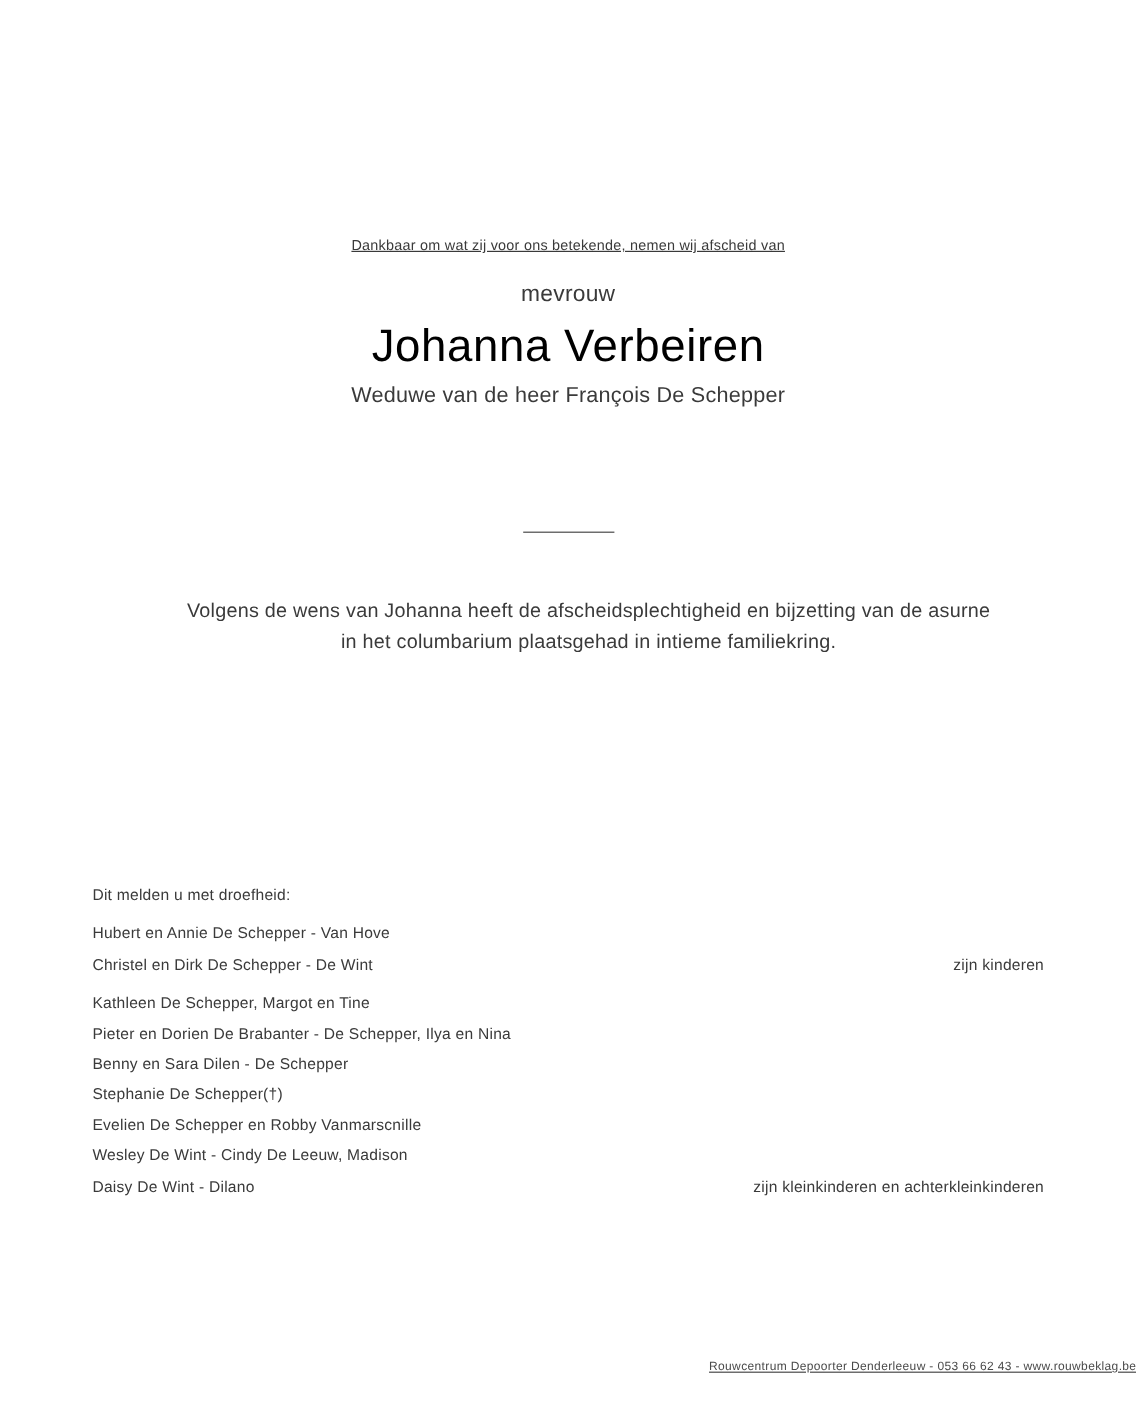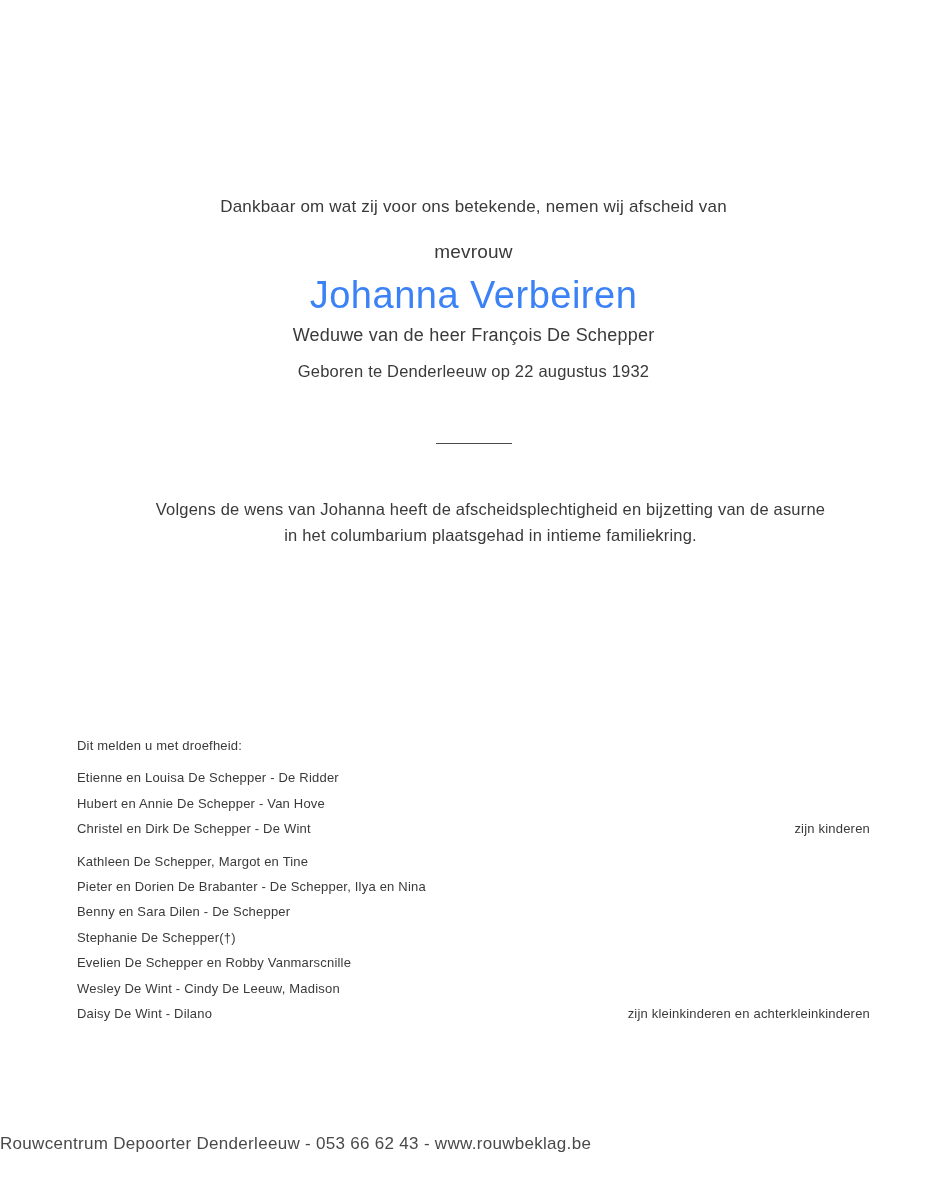--- a/index.html
+++ b/index.html
@@ -14,28 +14,28 @@
     color: #3a3a3a;
     overflow: hidden;
   }
   .header {
     position: absolute;
     top: 197px;
     left: 0;
     right: 0;
     text-align: center;
   }
-  .intro-line { font-size: 17px; letter-spacing: 0.2px; }
+  .intro-line { font-size: 12px; letter-spacing: 0.2px; text-decoration: underline; }
   .salutation { margin-top: 24px; font-size: 19px; letter-spacing: 0.2px; }
   .deceased-name {
     margin-top: 10px;
     font-size: 38px;
     font-weight: normal;
     letter-spacing: 0.5px;
-    color: #3b82f6;
+    color: #000000;
     line-height: 44px;
   }
   .widow-line { margin-top: 8px; font-size: 18px; letter-spacing: 0.2px; }
   .birth-line { margin-top: 16px; font-size: 16.5px; letter-spacing: 0.2px; }
   .death-line { margin-top: 8px; font-size: 16.5px; letter-spacing: 0.2px; }
   .divider {
     position: absolute;
     top: 443px;
     left: 50%;
     transform: translateX(-50%);
@@ -64,51 +64,50 @@
     line-height: 25.4px;
   }
   .name-group { margin-top: 7px; }
   .name-row { display: flex; justify-content: space-between; gap: 48px; }
   .relation-label { white-space: nowrap; }
   .footer {
     position: absolute;
     top: 1134px;
     left: 0;
     right: 0;
-    text-align: left;
-    font-size: 17px;
+    text-align: right;
+    font-size: 10px;
     letter-spacing: 0.3px;
     color: #4a4a4a;
+    text-decoration: underline;
   }
 </style>
 </head>
 <body>
 
 <div class="page">
 
   <div class="header">
     <div class="intro-line">Dankbaar om wat zij voor ons betekende, nemen wij afscheid van</div>
     <div class="salutation">mevrouw</div>
     <div class="deceased-name">Johanna Verbeiren</div>
     <div class="widow-line">Weduwe van de heer François De Schepper</div>
-    <div class="birth-line">Geboren te Denderleeuw op 22 augustus 1932</div>
   </div>
 
   <div class="divider"></div>
 
   <div class="ceremony">
     <div>Volgens de wens van Johanna heeft de afscheidsplechtigheid en bijzetting van de asurne</div>
     <div>in het columbarium plaatsgehad in intieme familiekring.</div>
   </div>
 
   <div class="family">
     <div class="announcement">Dit melden u met droefheid:</div>
 
     <div class="name-group">
-      <div class="name-line">Etienne en Louisa De Schepper - De Ridder</div>
       <div class="name-line">Hubert en Annie De Schepper - Van Hove</div>
       <div class="name-row">
         <span>Christel en Dirk De Schepper - De Wint</span>
         <span class="relation-label">zijn kinderen</span>
       </div>
     </div>
 
     <div class="name-group">
       <div class="name-line">Kathleen De Schepper, Margot en Tine</div>
       <div class="name-line">Pieter en Dorien De Brabanter - De Schepper, Ilya en Nina</div>

